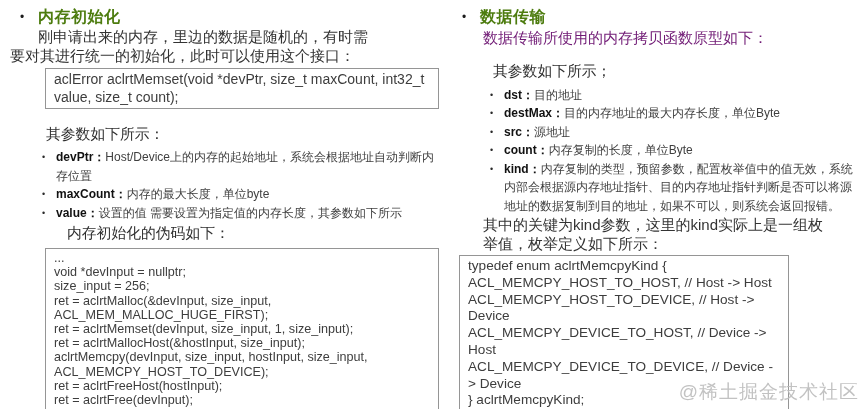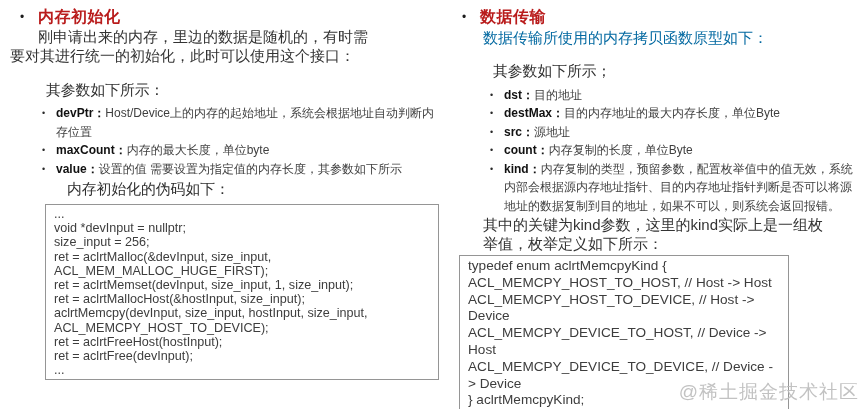--- a/index.html
+++ b/index.html
@@ -10,27 +10,27 @@
     font-family:"Liberation Sans","DejaVu Sans",sans-serif;
     color:#3a3a3a;
     overflow:hidden;
   }
   .col{position:absolute;top:0;}
   .col-left{left:8px;width:436px;}
   .col-right{left:452px;width:413px;}
 
   .heading-row{display:flex;margin-top:7px;align-items:flex-start;}
   .heading-bullet{width:18px;margin-left:12px;font-size:12px;line-height:20px;color:#1c1c1c;flex:0 0 auto;}
-  .heading-text{font-weight:bold;font-size:16px;line-height:20px;color:#b91c1c;letter-spacing:.5px;}
+  .heading-text{font-weight:bold;font-size:16px;line-height:20px;color:#4d7c0f;letter-spacing:.5px;}
 
   .intro{margin-top:1px;margin-left:2px;width:430px;
     font-size:15px;line-height:18.5px;color:#333;
     white-space:pre-line;text-indent:28px;}
   .intro-right{margin-top:2px;margin-left:31px;width:380px;
-    font-size:15px;line-height:18.5px;color:#0369a1;white-space:pre-line;text-indent:0;}
+    font-size:15px;line-height:18.5px;color:#701a75;white-space:pre-line;text-indent:0;}
 
   .codebox{
     border:1px solid #959595;background:#fff;
     color:#3d3d3d;font-size:14px;line-height:18px;
     padding:1px 8px 2px;white-space:pre-line;box-sizing:border-box;
   }
   .codebox-memset{margin-left:37px;margin-top:3px;width:394px;}
   .codebox-memcpy{margin-left:7px;margin-top:3px;width:400px;height:40px;overflow:visible;padding-top:2px;}
   .codebox-pseudo{margin-left:37px;margin-top:5px;width:394px;font-size:12.6px;line-height:14.2px;padding:2px 8px;}
   .codebox-enum{margin-left:7px;margin-top:2px;width:330px;font-size:13.6px;line-height:16.8px;padding:2px 8px;}
@@ -64,20 +64,22 @@
 
   <div class="col col-left">
     <div class="heading-row">
       <span class="heading-bullet">•</span>
       <span class="heading-text">内存初始化</span>
     </div>
 
     <div class="intro">刚申请出来的内存，里边的数据是随机的，有时需
 要对其进行统一的初始化，此时可以使用这个接口：</div>
 
+    <div class="codebox codebox-memset">aclError aclrtMemset(void *devPtr, size_t maxCount, int32_t
+value, size_t count);</div>
 
     <div class="section-label lbl-left-params">其参数如下所示：</div>
 
     <div class="param-list param-list-left">
 
         <div class="param-row">
           <span class="param-bullet">•</span>
           <span class="param-text"><b>devPtr：</b><span>Host/Device上的内存的起始地址，系统会根据地址自动判断内存位置</span></span>
         </div>
 

